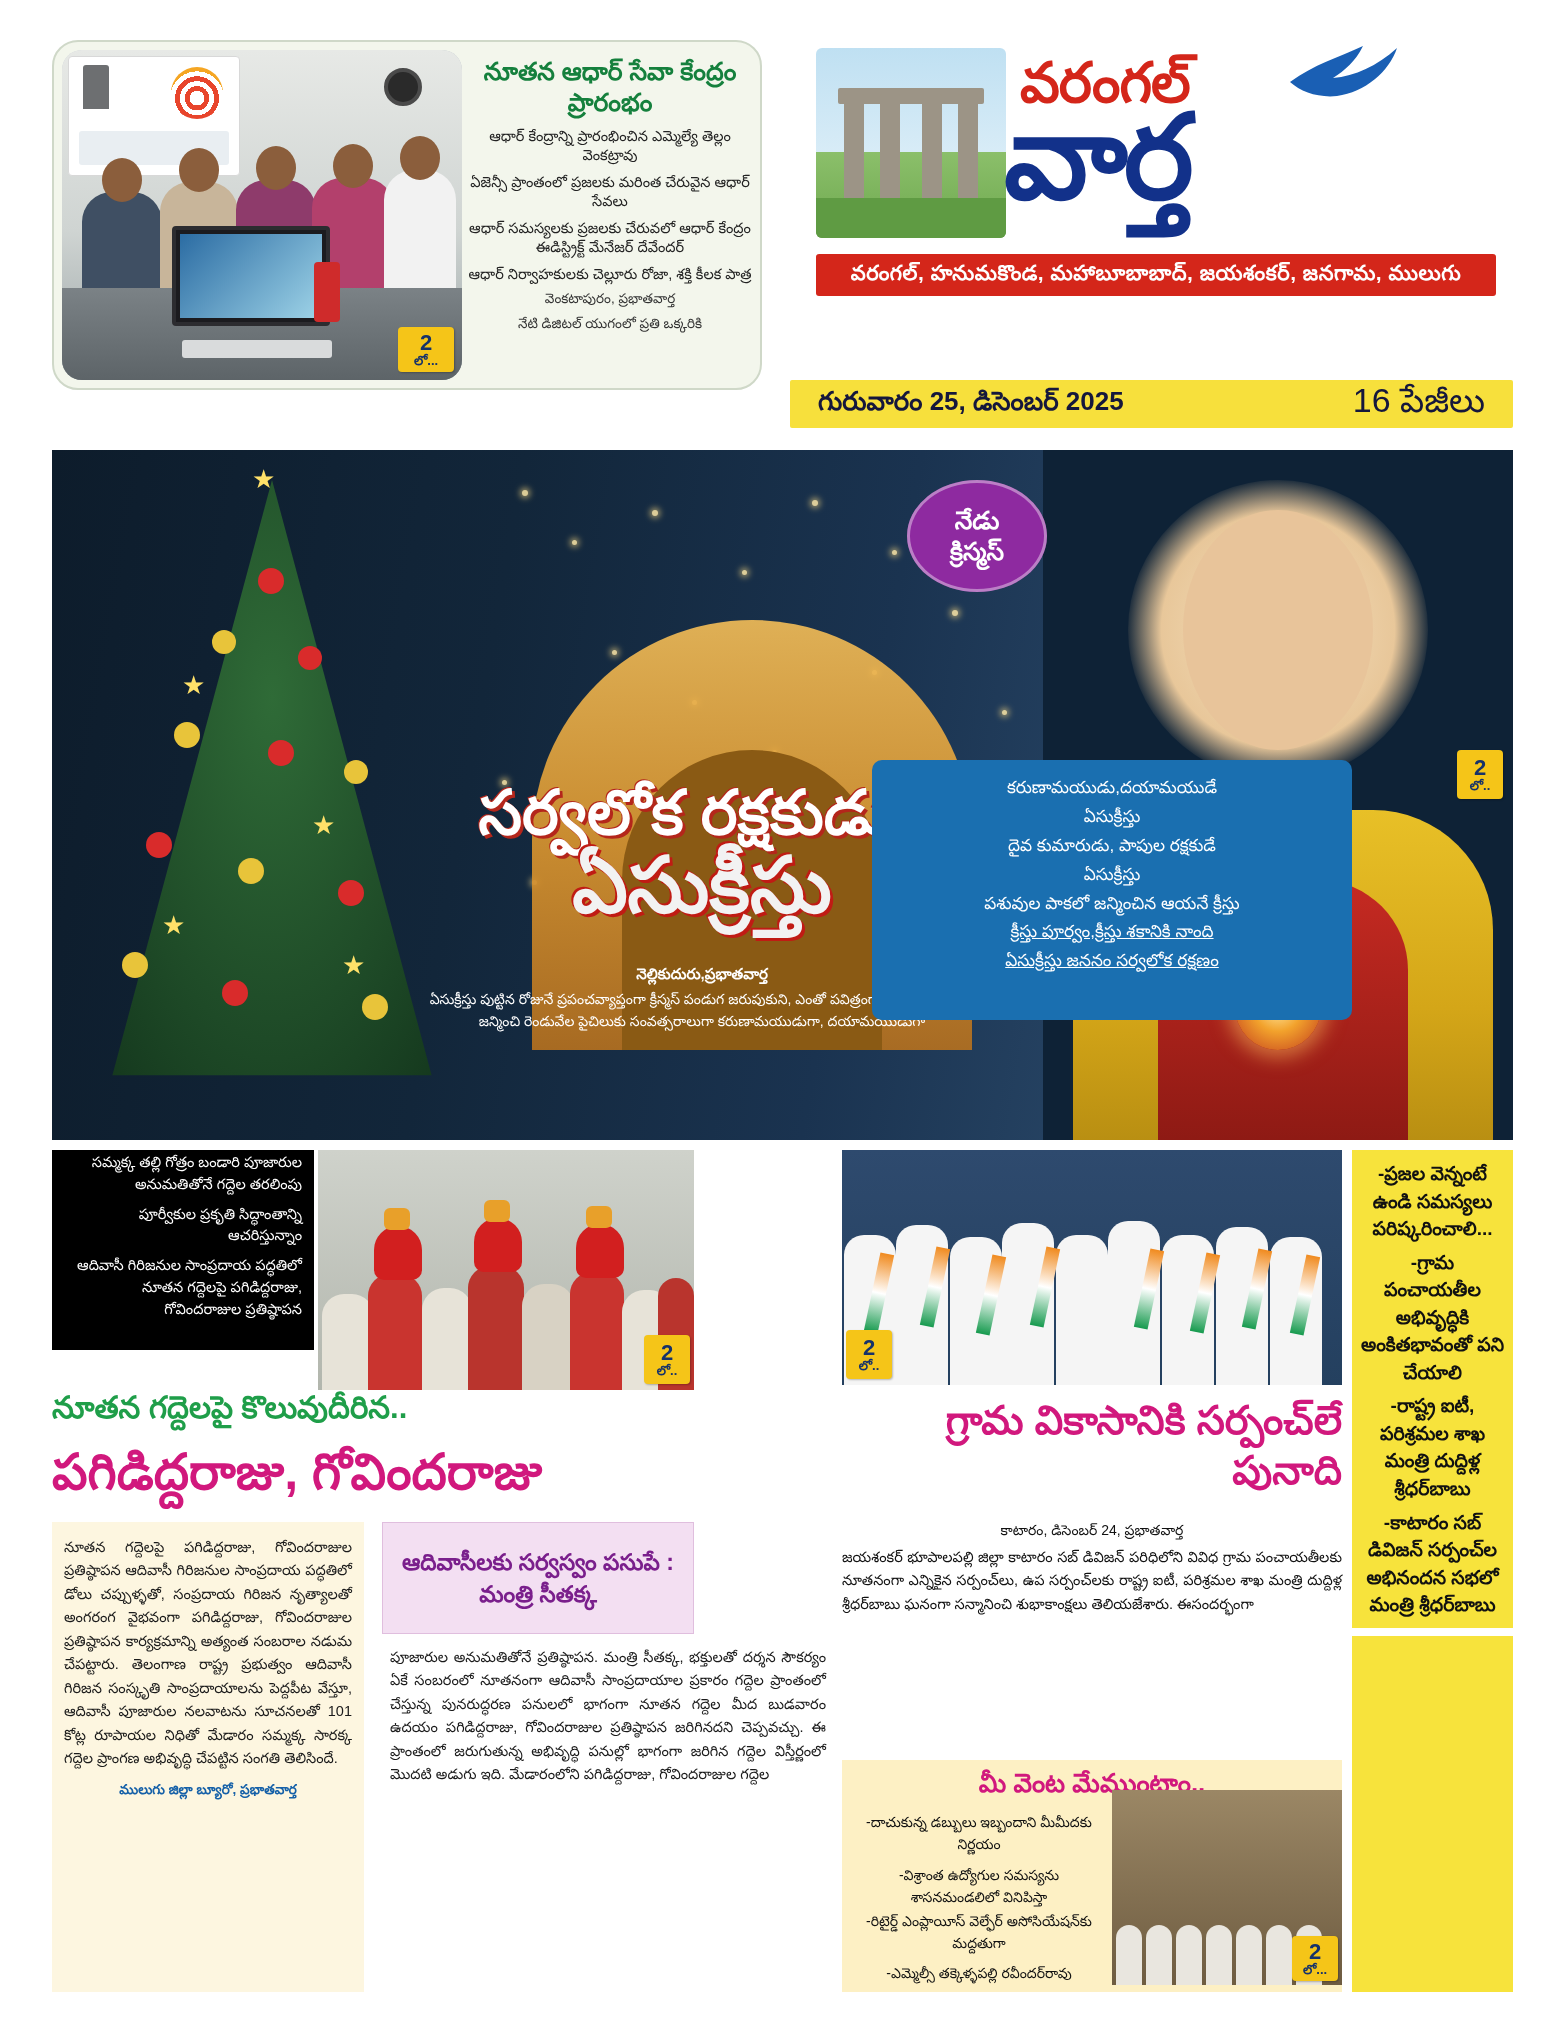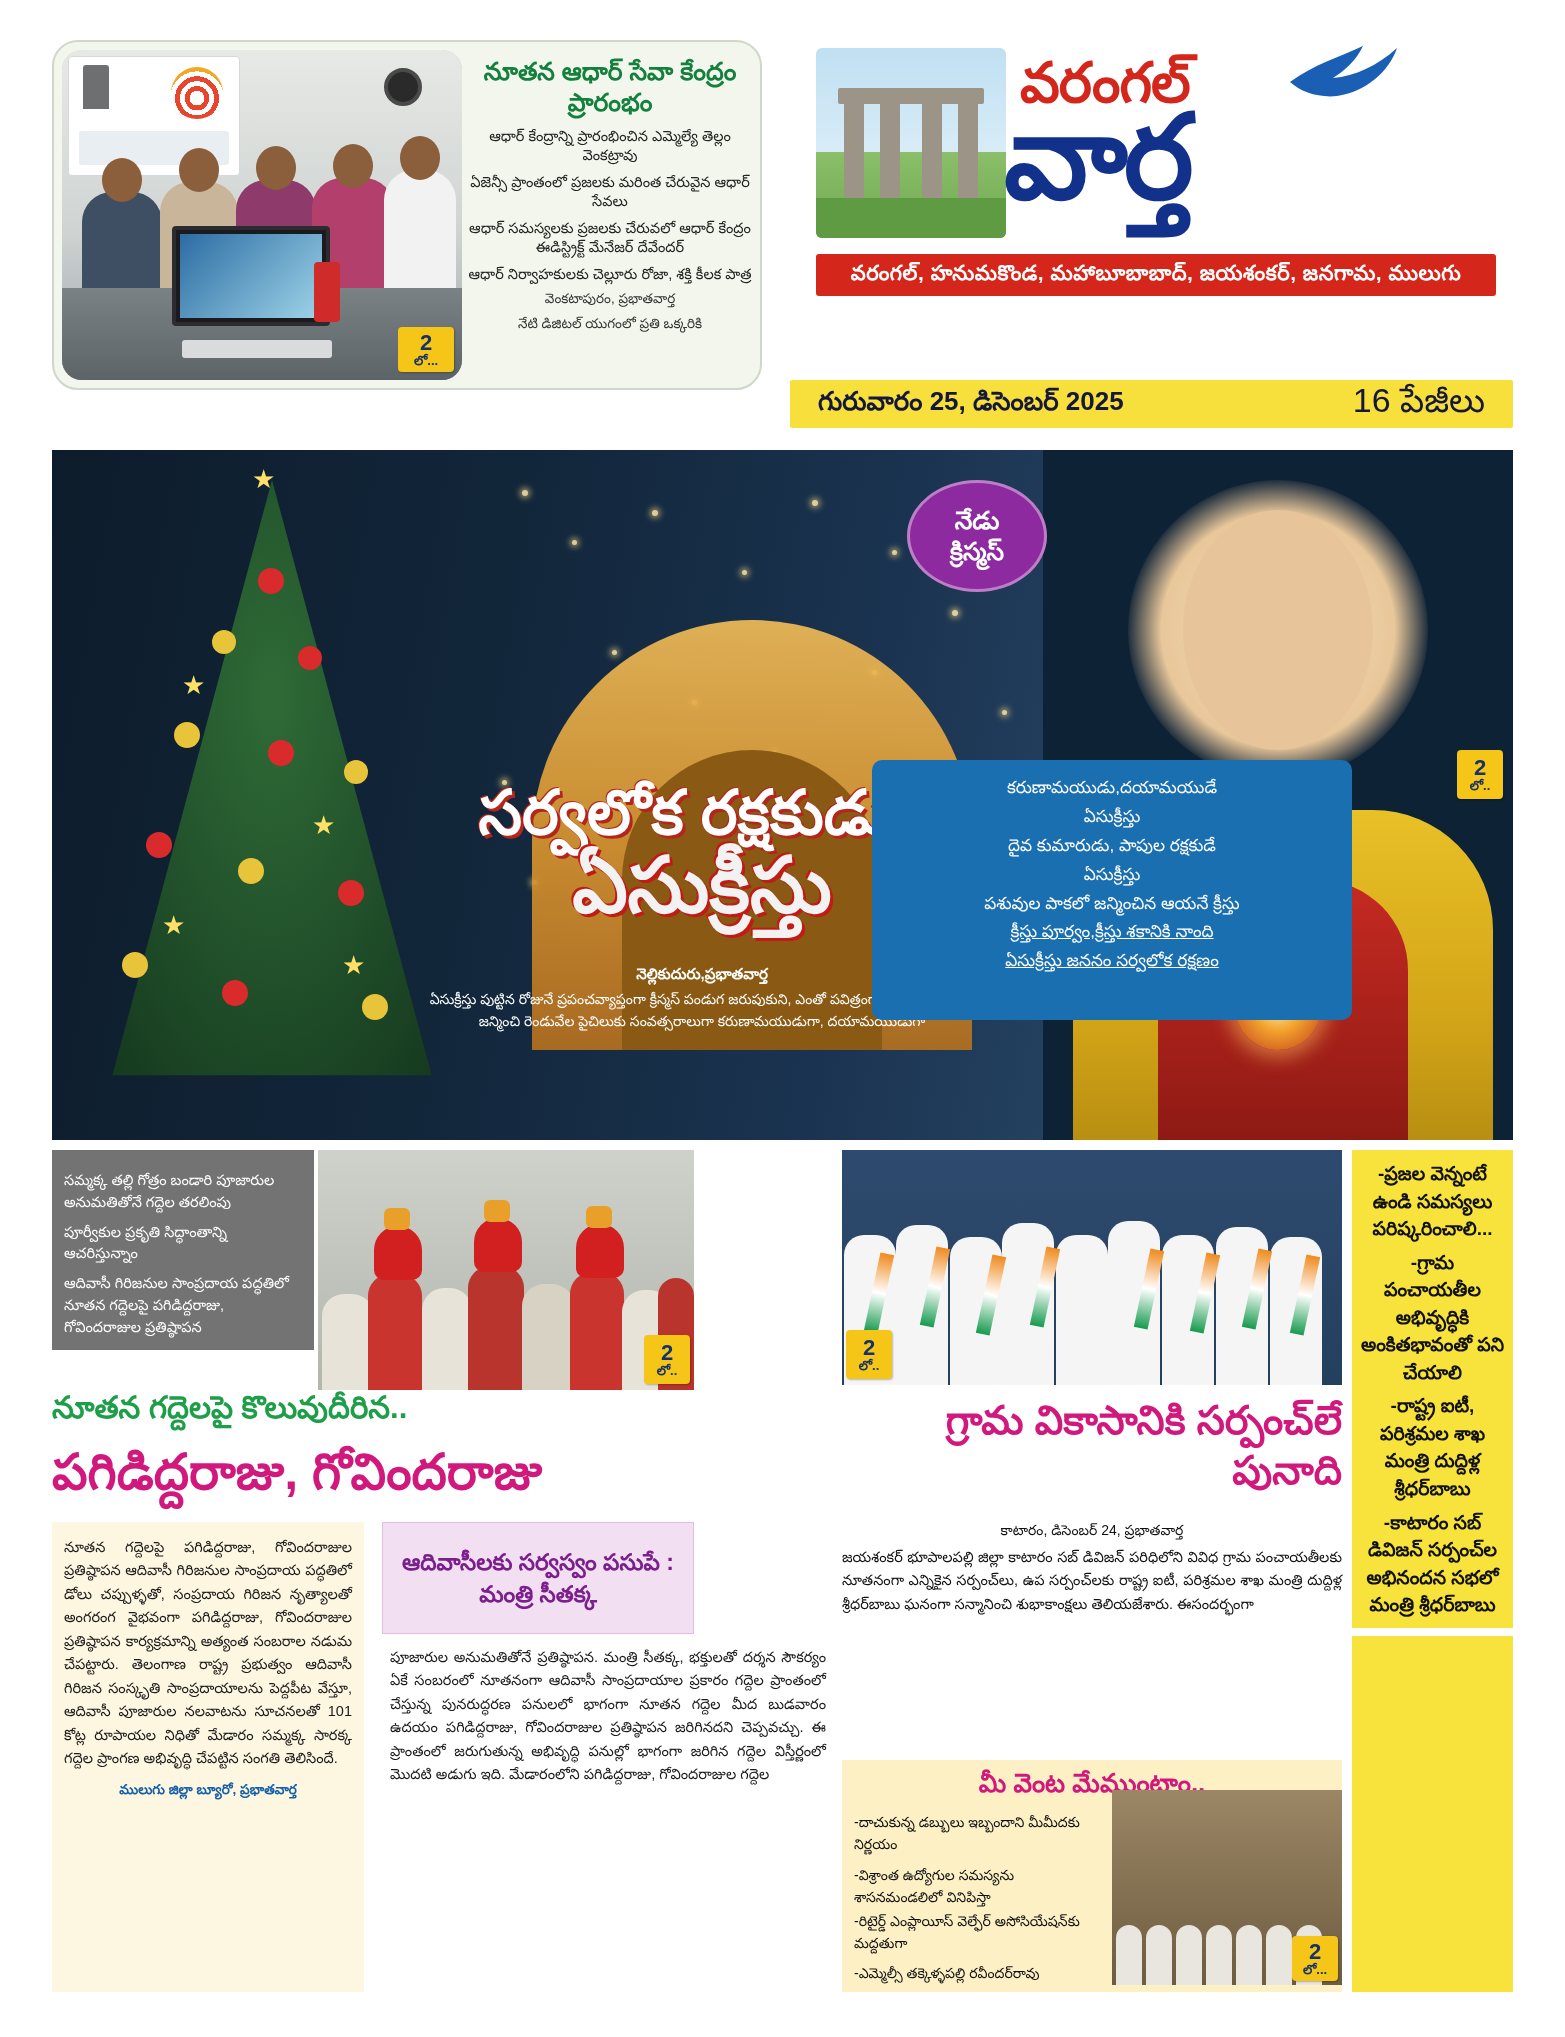--- a/index.html
+++ b/index.html
@@ -116,22 +116,22 @@
 
   .hero-blue{position:absolute;left:820px;top:310px;width:480px;height:260px;background:#1a6fb0;border-radius:10px;
      color:#ffffff;padding:14px 16px;box-sizing:border-box;text-align:center;font-size:17px;line-height:1.7;}
   .hero-blue .u{display:block;text-decoration:underline;}
 
   .hero-badge{position:absolute;right:10px;top:300px;}
 
   
   .lower{position:absolute;left:52px;top:1150px;width:1461px;height:860px;}
 
-  .greenbox{position:absolute;left:0;top:0;width:262px;height:200px;background:#737373;color:#fff;
-      padding:20px 12px;box-sizing:border-box;font-size:14.5px;line-height:1.5;text-align:left;}
+  .greenbox{position:absolute;left:0;top:0;width:262px;height:200px;background:#000000;color:#fff;
+      padding:2px 12px;box-sizing:border-box;font-size:14.5px;line-height:1.5;text-align:right;}
   .sam-photo{position:absolute;left:266px;top:0;width:376px;height:240px;overflow:hidden;
       background:linear-gradient(180deg,#c9ccc4 0%,#a8ada2 40%,#8d9188 100%);}
   .sam-photo .road{position:absolute;inset:0;background:linear-gradient(180deg,#cfd2cb 0%,#b2b6ad 100%);}
   .crowd{position:absolute;bottom:0;left:0;width:376px;height:170px;}
   .cp{position:absolute;bottom:0;border-radius:22px 22px 0 0;}
   .pot{position:absolute;width:26px;height:22px;background:#e8a02a;border-radius:6px;}
   .veil{position:absolute;width:48px;height:54px;border-radius:24px 24px 10px 10px;background:#d21f1f;}
 
   .headline-pink{position:absolute;left:0;top:240px;width:642px;}
   .hl-small{font-size:31px;font-weight:bold;color:#1f9e49;line-height:1.15;}
@@ -155,21 +155,21 @@
   .grama-title{position:absolute;left:790px;top:245px;width:500px;text-align:right;
       font-size:40px;font-weight:bold;color:#d1187d;line-height:1.25;}
   .grama-dateline{position:absolute;left:790px;top:372px;width:500px;text-align:center;font-size:14px;color:#111;}
   .grama-body{position:absolute;left:790px;top:396px;width:500px;font-size:14.5px;line-height:1.62;text-align:justify;color:#111;}
 
   .yellow-col{position:absolute;left:1300px;top:0;width:161px;height:478px;background:#f7e33c;
       padding:10px 8px;box-sizing:border-box;font-size:19px;font-weight:bold;line-height:1.45;color:#111;text-align:center;}
 
   .mivanta{position:absolute;left:790px;top:610px;width:500px;height:232px;background:#fdf0c4;}
   .mivanta .hd{font-size:26px;font-weight:bold;color:#d1187d;text-align:center;padding-top:8px;}
-  .mivanta .body{padding:6px 12px;font-size:14px;line-height:1.6;color:#111;}
+  .mivanta .body{padding:6px 12px;font-size:14px;line-height:1.6;color:#111;text-align:center;}
   .mivanta-photo{position:absolute;left:1060px;top:640px;width:230px;height:195px;overflow:hidden;background:#7c6a4d;}
   .mv-wall{position:absolute;inset:0;background:linear-gradient(180deg,#9b8765 0%,#6e5c41 100%);}
   .mv-row{position:absolute;bottom:0;left:0;width:230px;height:120px;}
   .mv-p{position:absolute;bottom:0;width:26px;height:60px;border-radius:13px 13px 0 0;background:#e9e6df;}
 
   .yellow-col2{position:absolute;left:1300px;top:486px;width:161px;height:356px;background:#f7e33c;
       padding:10px 8px;box-sizing:border-box;font-size:19px;font-weight:bold;line-height:1.45;color:#111;text-align:center;}
 </style>
 </head>
 <body>

